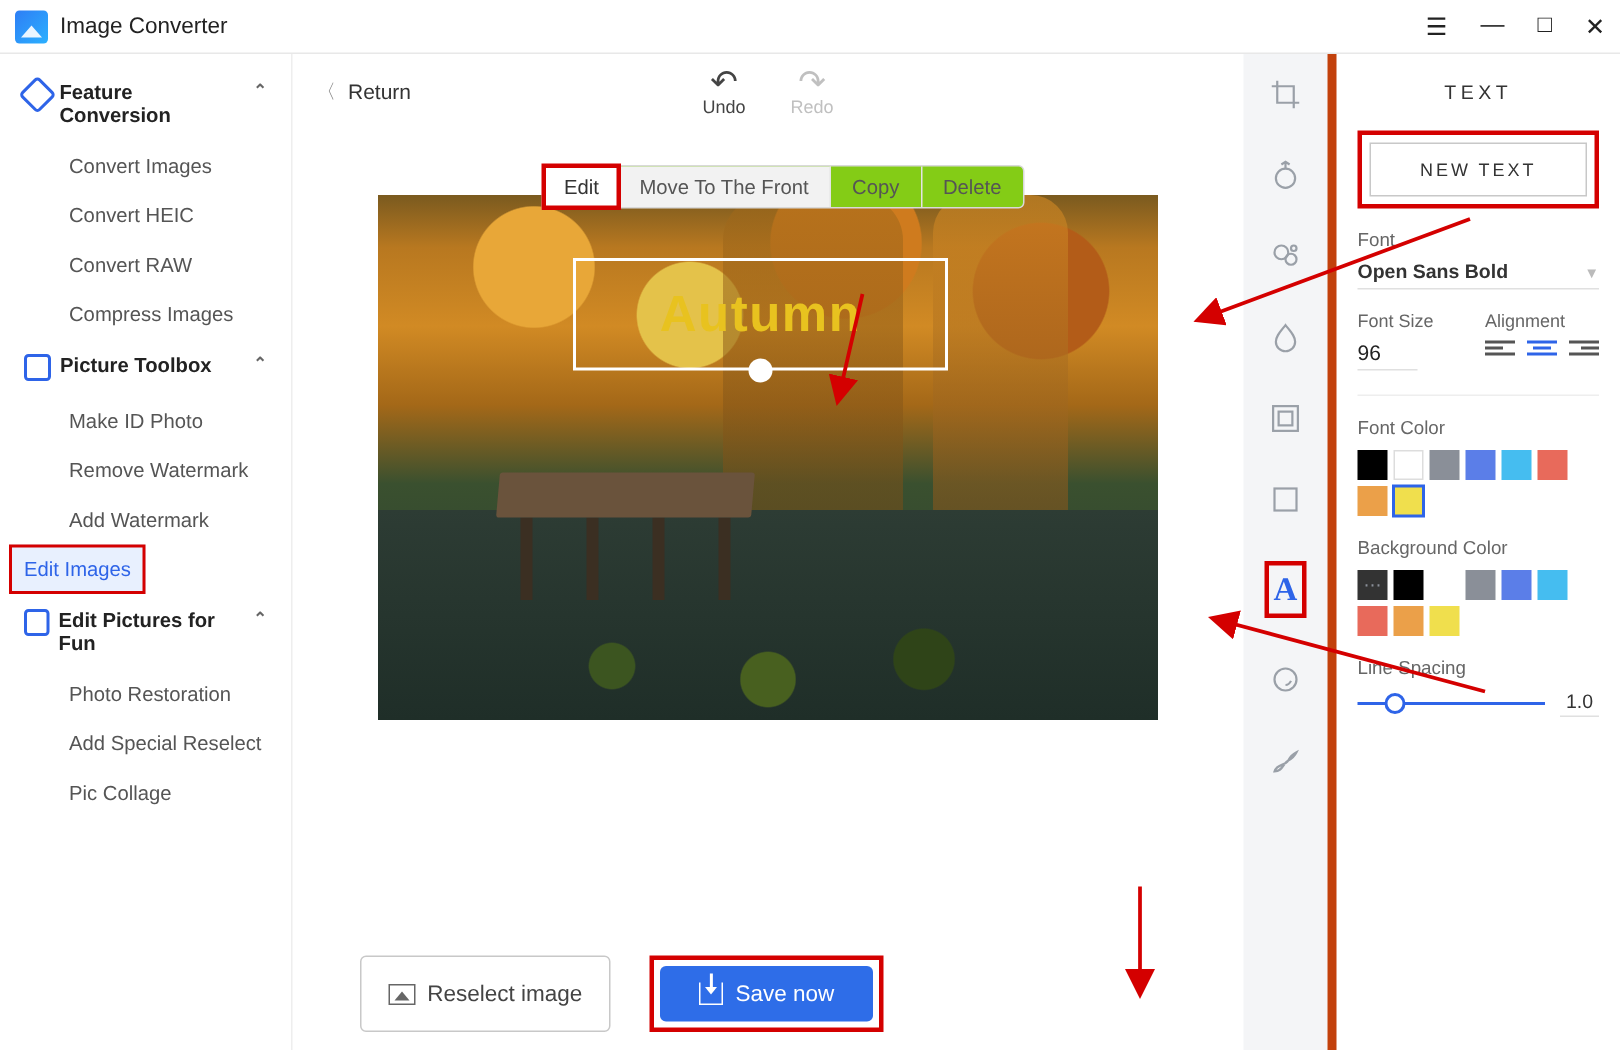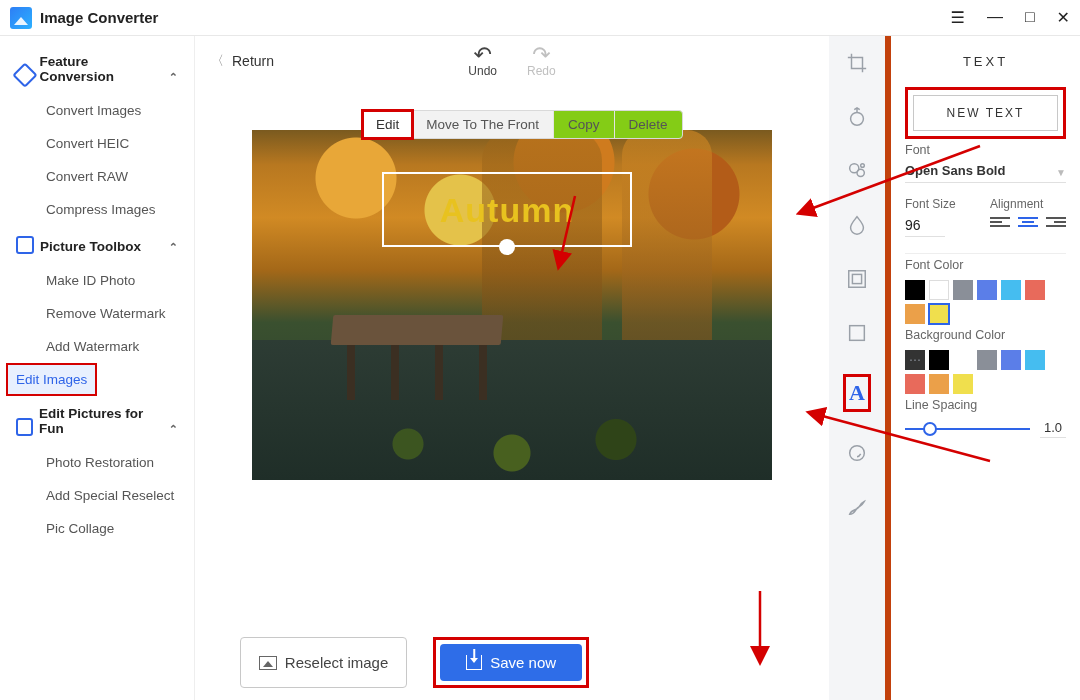--- a/index.html
+++ b/index.html
@@ -1,25 +1,25 @@
 <!DOCTYPE html>
 <html><head>
 <meta charset="utf-8">
 <style>
   *{box-sizing:border-box;margin:0;padding:0;font-family:"Segoe UI",Arial,sans-serif}
   body{width:1080px;height:700px;overflow:hidden;background:#fff;color:#222}
   .titlebar{display:flex;align-items:center;height:36px;padding:0 10px;border-bottom:1px solid #e8e8e8}
   .titlebar .logo{width:22px;height:22px;border-radius:3px;background:linear-gradient(135deg,#2e7ef5,#2bb0ff);position:relative;margin-right:8px}
   .titlebar .logo:before{content:"";position:absolute;left:4px;bottom:4px;width:0;height:0;border-left:7px solid transparent;border-right:7px solid transparent;border-bottom:8px solid #fff;opacity:.9}
-  .titlebar .app-title{font-weight:700;font-size:15px}
+  .titlebar .app-title{font-weight:400;font-size:15px}
   .titlebar .win-controls{margin-left:auto;display:flex;gap:22px;font-size:16px}
   .titlebar .win-controls span{cursor:pointer}
   .shell{display:flex;height:664px}
   .sidebar{width:195px;border-right:1px solid #eee;padding:8px 0;font-size:13.5px;color:#222}
-  .shead{display:flex;align-items:flex-end;gap:6px;padding:10px 16px;font-weight:600;cursor:pointer}
+  .shead{display:flex;align-items:flex-start;gap:6px;padding:10px 16px;font-weight:600;cursor:pointer}
   .shead .chev{margin-left:auto;font-size:11px;color:#666}
   .sitem{padding:9px 10px 9px 46px;color:#555;cursor:pointer}
   .sitem.active-box{padding:0 6px}
   .sitem.active-box .inner{border:2px solid #d40000;background:#e8f0fe;color:#2e64e8;padding:7px 8px;display:inline-block}
   .sic{width:18px;height:18px;border:2px solid #2e64e8;position:relative;display:inline-block}
   .sic.hex{transform:rotate(45deg);border-radius:3px}
   .sic.box{border-radius:3px}
   .content{flex:1;display:flex}
   .editor{flex:1;position:relative}
   .ret-row{display:flex;align-items:center;padding:16px 0 0 16px}
@@ -59,21 +59,21 @@
   .btn-save .dic:after{content:"";position:absolute;left:50%;top:3px;transform:translateX(-50%);width:0;height:0;border-left:4px solid transparent;border-right:4px solid transparent;border-top:5px solid #fff}
   .toolstrip{width:56px;background:#f4f5f7;display:flex;flex-direction:column;align-items:center;padding-top:14px;gap:28px}
   .tool{width:26px;height:26px;display:flex;align-items:center;justify-content:center;color:#9aa0a8;cursor:pointer}
   .tool svg{width:22px;height:22px;stroke:#9aa0a8;fill:none;stroke-width:1.6}
   .tool-text-wrap{border:3px solid #d40000;padding:3px}
   .tool-text-wrap .tA{font-family:Georgia,serif;font-size:22px;font-weight:700;color:#2e64e8}
   .rpanel{width:195px;border-left:6px solid #c2410c;padding:14px 14px}
   .rpanel .ptitle{text-align:center;letter-spacing:3px;font-size:13px;color:#333;margin:4px 0 18px}
   .new-text-wrap{border:3px solid #d40000;padding:5px}
   .new-text{border:1px solid #c8c8c8;text-align:center;letter-spacing:2px;font-size:12px;padding:10px 0;cursor:pointer;color:#333}
-  .lbl{font-size:12.5px;color:#666;margin:4px 0 6px}
+  .lbl{font-size:12.5px;color:#666;margin:14px 0 6px}
   .font-sel{display:flex;align-items:flex-end;justify-content:space-between;border-bottom:1px solid #e0e0e0;padding-bottom:4px;font-size:13px;font-weight:600;color:#333;cursor:pointer}
   .font-sel .dd{color:#bbb;font-size:10px}
   .row2{display:flex;gap:18px;margin-top:14px}
   .sub{flex:1}
   .sub .sl{font-size:12px;color:#666}
   .sub .sv{font-size:14px;margin-top:6px;border-bottom:1px solid #e0e0e0;padding-bottom:3px;width:40px}
   .align{display:flex;gap:8px;margin-top:6px}
   .al{width:20px;height:16px;display:flex;flex-direction:column;gap:2px;cursor:pointer}
   .al span{height:2px;background:#555}
   .al.l span:nth-child(2){width:60%}

